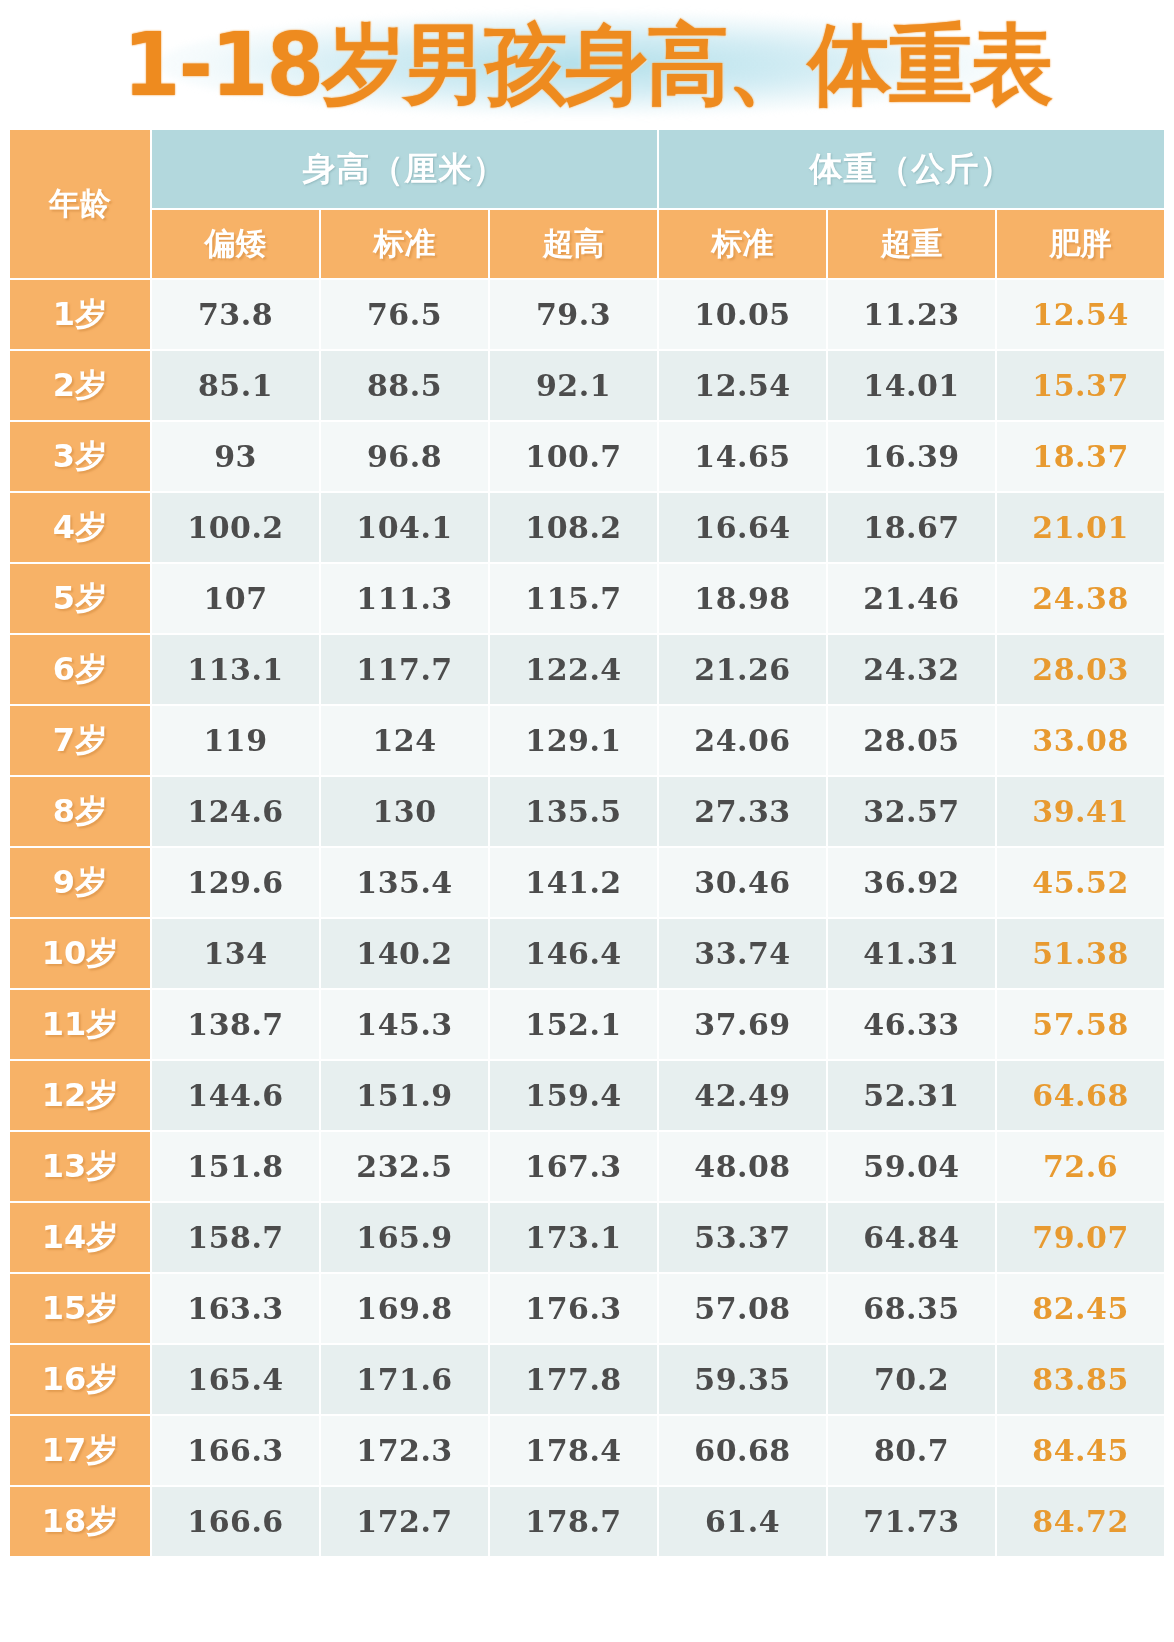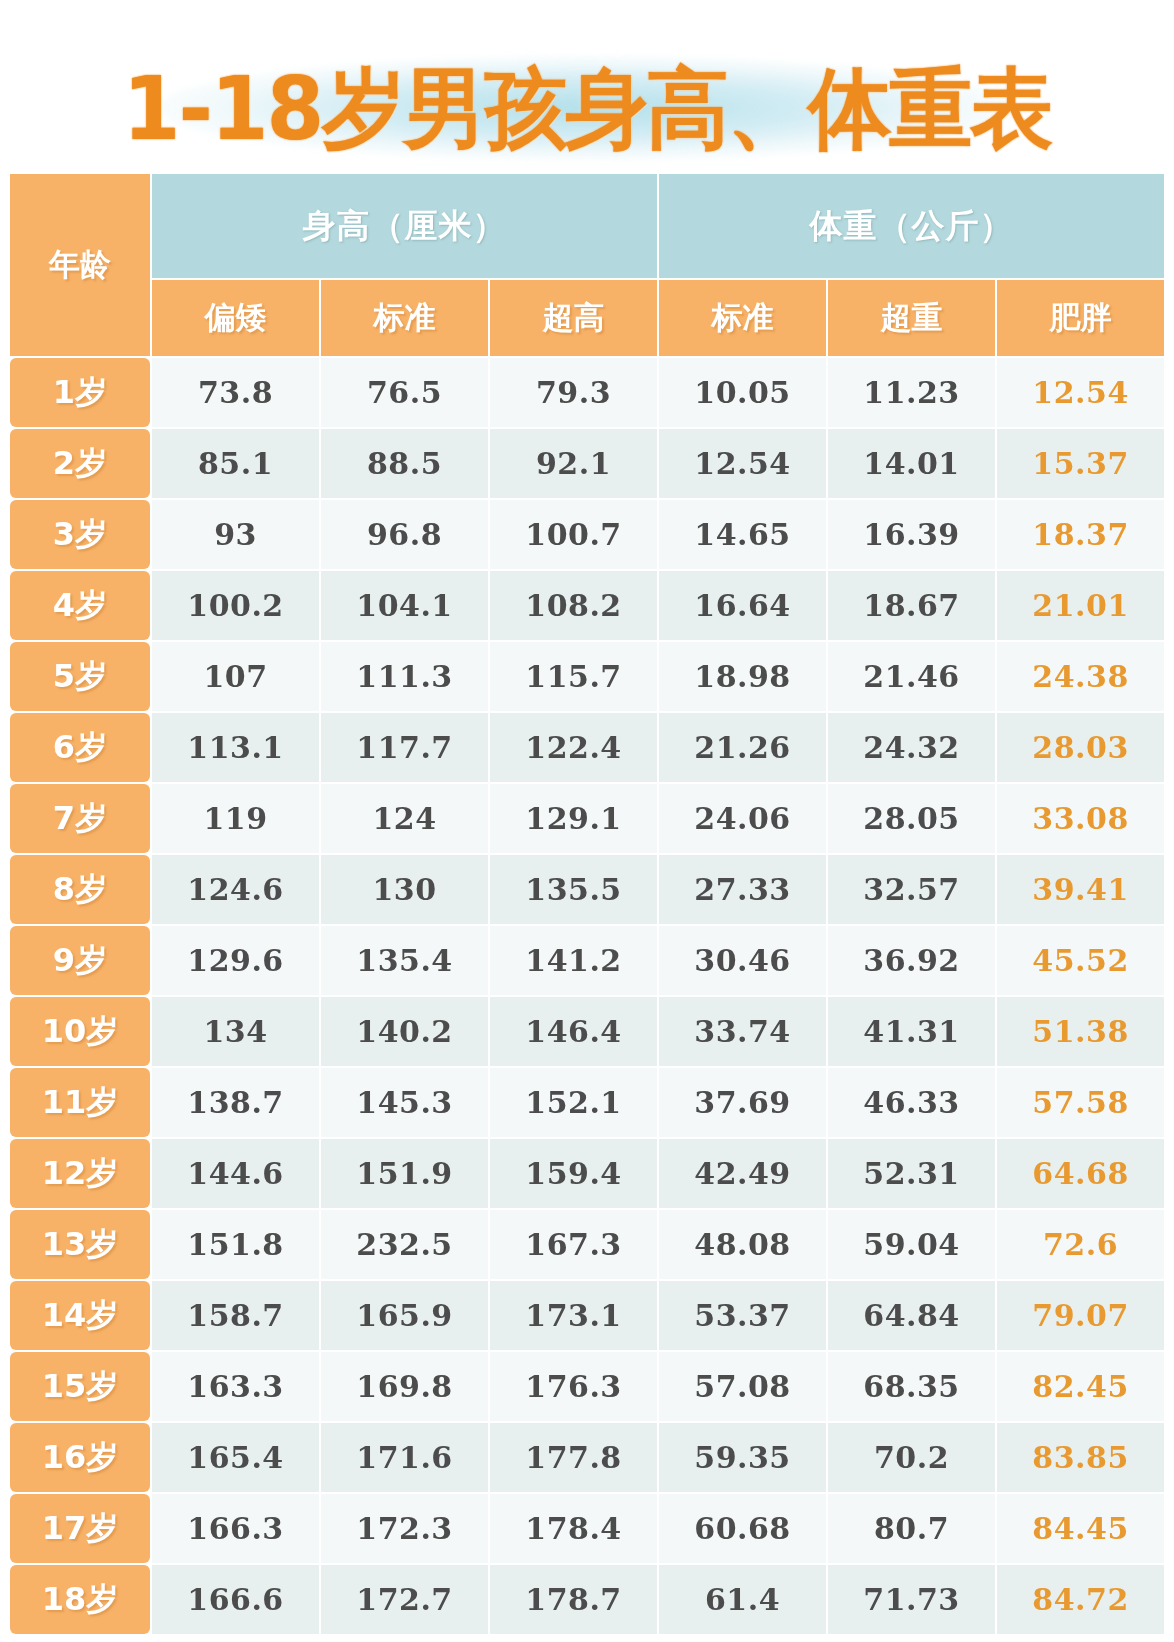--- a/index.html
+++ b/index.html
@@ -17,21 +17,20 @@
   
   .title-wrap {
     position: relative;
     height: 128px;
     width: 1174px;
     display: flex;
     align-items: center;
     justify-content: center;
     background: #ffffff;
     overflow: hidden;
-    margin-top: 44px;
   }
   .title-glow {
     position: absolute;
     left: 50%;
     top: 50%;
     transform: translate(-50%, -50%);
     width: 860px;
     height: 104px;
     border-radius: 50% / 50%;
     background: radial-gradient(ellipse at center,
@@ -83,21 +82,21 @@
 
   
   .grp-head {
     background: #b3d8dd;
     color: #ffffff;
     font-family: "DejaVu Sans", "Liberation Sans", sans-serif;
     font-weight: bold;
     font-size: 33px;
     letter-spacing: 1px;
     text-align: center;
-    height: 104px;
+    height: 78px;
     vertical-align: middle;
     text-shadow: 1px 1px 2px rgba(120,160,165,0.55);
   }
 
   
   .age-head {
     background: #f7b267;
     color: #ffffff;
     font-family: "DejaVu Sans", "Liberation Sans", sans-serif;
     font-weight: bold;
@@ -107,37 +106,36 @@
   }
 
   
   .sub-head {
     background: #f7b267;
     color: #ffffff;
     font-family: Liberation Serif, serif;
     font-weight: bold;
     font-size: 31px;
     text-align: center;
-    height: 76px;
+    height: 68px;
     vertical-align: middle;
     text-shadow: 2px 2px 2px rgba(214,142,66,0.6);
   }
 
   
   td.age-cell {
     background: #f7b267;
     color: #ffffff;
     font-family: "DejaVu Sans", "Liberation Sans", sans-serif;
     font-weight: bold;
     font-size: 32px;
     text-align: center;
     vertical-align: middle;
     height: 69px;
     text-shadow: 2px 2px 2px rgba(214,142,66,0.6);
-    border-radius: 6px;
   }
   td.val {
     font-family: "DejaVu Serif", "Liberation Serif", serif;
     font-weight: bold;
     font-size: 30px;
     color: #4c4c4c;
     text-align: center;
     vertical-align: middle;
     height: 69px;
     letter-spacing: 0.5px;

